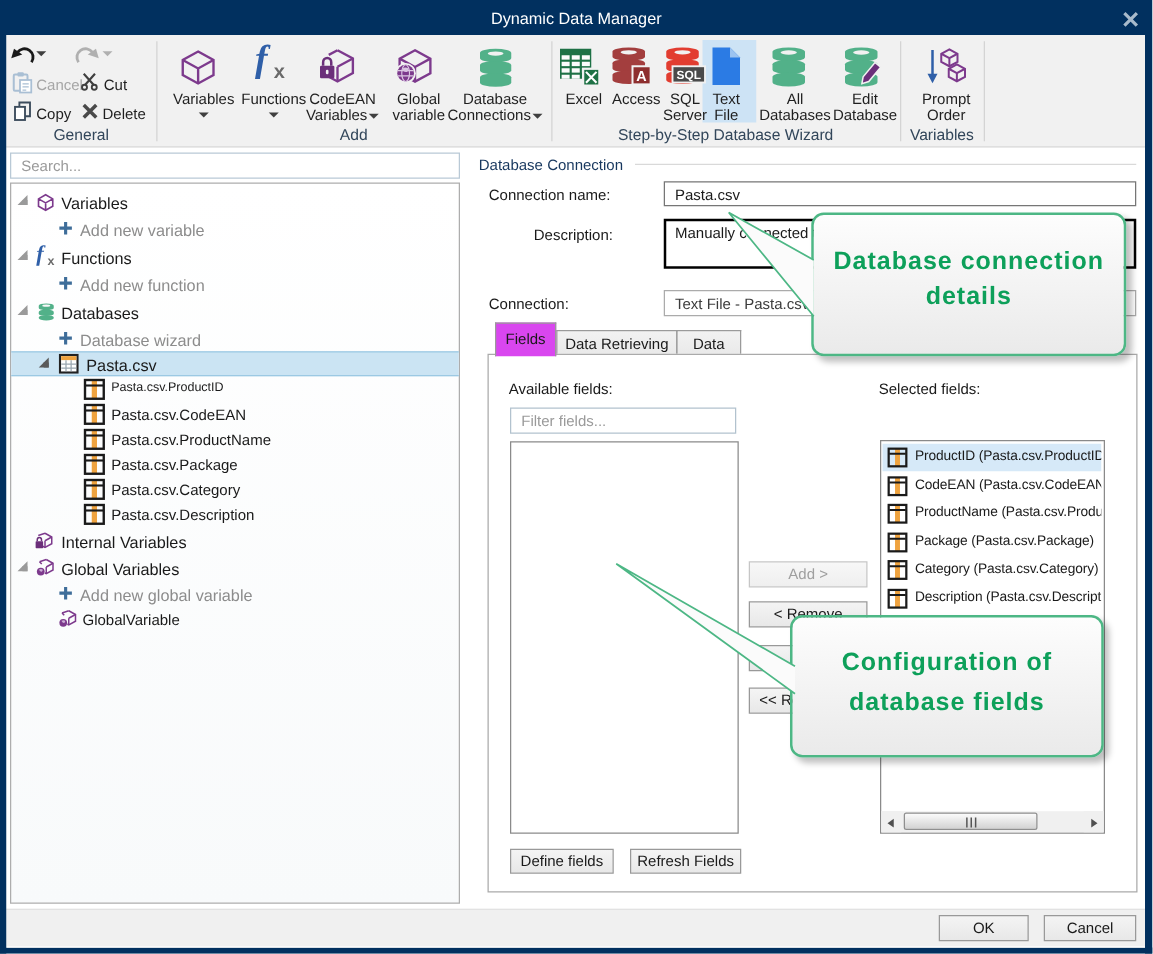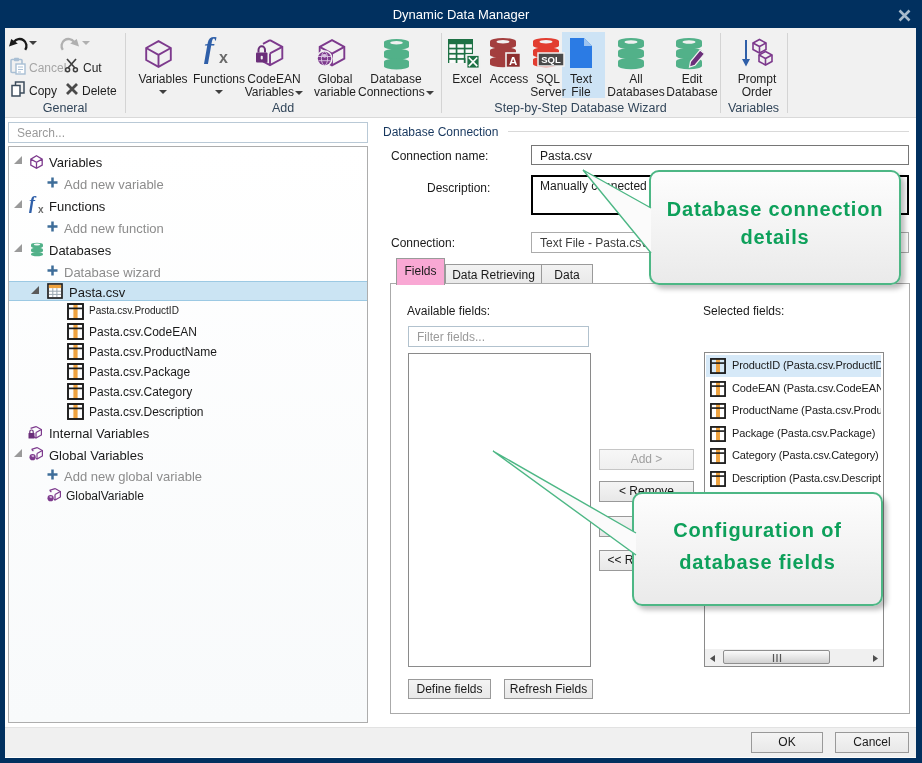--- a/index.html
+++ b/index.html
@@ -361,21 +361,21 @@
   <div class="lbl" style="left:391px; top:236px;">Connection:</div>
   <div class="inp" style="left:531px; top:232px; width:378px; height:21px; border:1px solid #ababab;">
       <span style="position:absolute; left:8px; top:3px; color:#3c3c3c;">Text File - Pasta.csv</span>
     </div>
 </div>
 <div id="tabs">
   <div class="tab" style="left:445px; top:264px; width:97px; height:20px; background:linear-gradient(#f2f2f2,#e9e9e9); border:1px solid #9a9a9a; border-bottom:none; line-height:20px;">Data Retrieving</div>
   <div class="tab" style="left:541px; top:264px; width:52px; height:20px; background:linear-gradient(#f2f2f2,#e9e9e9); border:1px solid #9a9a9a; border-bottom:none; line-height:20px;">Data</div>
 </div>
 <div class="abs" id="tabpanel"></div>
-<div class="tab" id="fieldstab" style="left:396px; top:258px; width:49px; height:27px; background:#f9a8d4; border:1px solid #9a9a9a; border-bottom:none; line-height:24px; z-index:3;">Fields</div>
+<div class="tab" id="fieldstab" style="left:396px; top:258px; width:49px; height:27px; background:#d946ef; border:1px solid #9a9a9a; border-bottom:none; line-height:24px; z-index:3;">Fields</div>
 <div id="fields">
   <div class="lbl" style="left:407px; top:304px;">Available fields:</div>
   <div class="inp" style="left:408px; top:326px; width:181px; height:21px; border:1px solid #b2c2ce;">
       <span style="position:absolute; left:8px; top:3px; color:#9a9a9a;">Filter fields...</span>
     </div>
   <div class="inp" style="left:408px; top:353px; width:183px; height:314px; border:1px solid #8a8a8a;"></div>
   <div class="lbl" style="left:703px; top:304px;">Selected fields:</div>
   <div class="inp" id="sellist" style="left:704px; top:352px; width:180px; height:315px; border:1px solid #8a8a8a; overflow:hidden;">
     <div class="lrow" style="top:2px; background:#d6e9f8;">
         <svg style="left:4px; top:3px;" width="16" height="16" viewBox="0 0 17 17">

